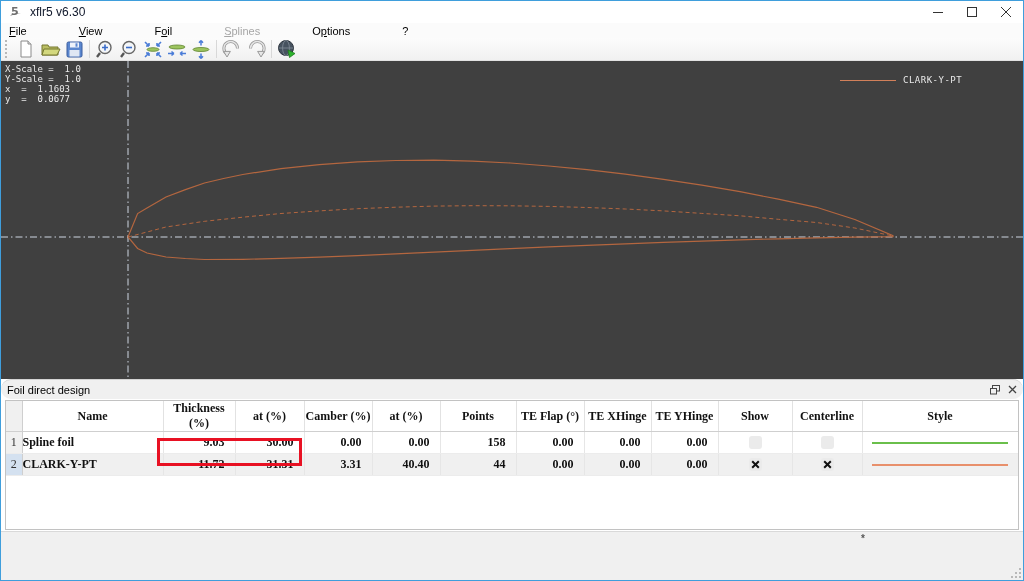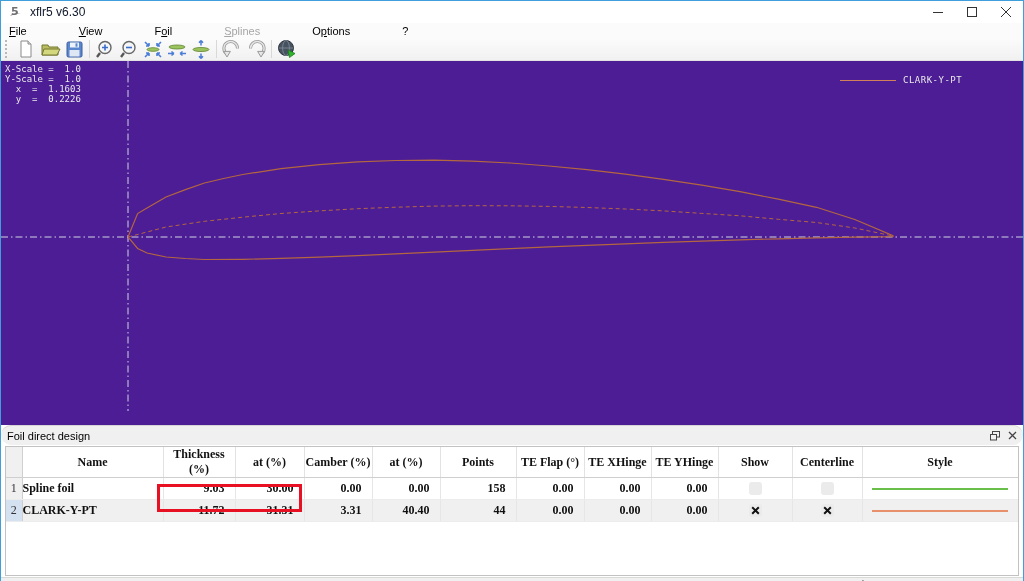--- a/index.html
+++ b/index.html
@@ -20,21 +20,21 @@
   .menu-item .mkey { text-decoration:underline; }
   .menu-item.disabled { color:#a6a6a6;text-align:center; }
 
   
   .toolbar { height:23px; background:linear-gradient(#fcfcfc,#f1f1f1); border-bottom:1px solid #e2e2e2; display:flex; align-items:center; flex:0 0 auto; }
   .tb-handle { width:4px; height:18px; border-left:2px dotted #b8b8b8; margin:0 5px 0 4px; }
   .tb-btn { width:24px; height:22px; display:flex; align-items:center; justify-content:center; }
   .tb-sep { width:1px; height:18px; background:#d8d8d8; margin:0 3px; }
 
   
-  .canvas { position:relative; height:364px; background:#4c1d95; flex:0 0 auto; overflow:hidden;text-align:right; }
+  .canvas { position:relative; height:318px; background:#404040; flex:0 0 auto; overflow:hidden; }
   .overlay-text { position:absolute; left:4px; top:3px; color:#e9e9e9; font-family:"DejaVu Sans Mono", monospace; font-size:9px; line-height:10px; white-space:pre; }
   .legend { position:absolute; left:839px; top:14px; display:flex; align-items:center; }
   .legend-line { width:56px; height:0; border-top:1px solid #d2805a; }
   .legend-label { color:#e9e9e9; font-family:"DejaVu Sans Mono", monospace; font-size:9px; margin-left:7px; letter-spacing:0.5px; }
   .canvas svg.draw { position:absolute; left:0; top:0; }
 
   
   .panel-titlebar { height:20px; background:#f0f0f0; border-top:1px solid #d4d4d4; display:flex; align-items:center; padding:0 6px; flex:0 0 auto;border-radius:10px; }
   .panel-title { font-size:11px; color:#000; }
   .panel-btns { margin-left:auto; display:flex; gap:8px; align-items:center; }
@@ -187,21 +187,21 @@
       <svg width="22" height="21" viewBox="0 0 22 21">
         <circle cx="10" cy="9" r="7.5" fill="#46525f" stroke="#2c343d" stroke-width="1"></circle>
         <ellipse cx="10" cy="9" rx="3.4" ry="7.5" fill="none" stroke="#7d8893" stroke-width="0.9"></ellipse>
         <line x1="2.5" y1="9" x2="17.5" y2="9" stroke="#7d8893" stroke-width="0.9"></line>
         <polygon points="12,11 19,14.5 13.5,18.5" fill="#2eb52e" stroke="#1c7a1c" stroke-width="0.8"></polygon>
       </svg>
     </div>
   </div>
 
   <div class="canvas">
-    <div class="overlay-text"><span>X-Scale =  1.0</span><br><span>Y-Scale =  1.0</span><br><span>x  =  1.1603</span><br><span>y  =  0.2226</span></div>
+    <div class="overlay-text"><span>X-Scale =  1.0</span><br><span>Y-Scale =  1.0</span><br><span>x  =  1.1603</span><br><span>y  =  0.0677</span></div>
 
     <svg class="draw" width="1022" height="350" viewBox="0 0 1022 350">
 
       <line x1="127" y1="0" x2="127" y2="350" stroke="#cdd5e1" stroke-width="1" stroke-dasharray="7 3 1.5 3"></line>
       <line x1="0" y1="176" x2="1022" y2="176" stroke="#cdd5e1" stroke-width="1" stroke-dasharray="7 3 1.5 3"></line>
 
       <path fill="none" stroke="#b4663f" stroke-width="1.2" d="M127,176 L136.6,152.6 L146,147 L165,136 L184.4,128.6 L203.5,122 L222.6,117.5 L241.8,113.5 L280,107.6 L318.3,103.7 L356.5,100.9 L394.8,99.5 L433,99.1 L471.3,100.2 L509.5,102 L547.8,105 L586,108.6 L624.3,113.1 L662.5,118.3 L700.8,124.2 L739,130.7 L777.3,138.2 L815.5,146.3 L853.8,158.5 L892,174.6 L892,175.6 L853.8,176.1 L815.5,176.8 L777.3,177.8 L739,178.9 L700.8,180.1 L662.5,181.4 L624.3,182.8 L586,184.3 L547.8,185.9 L509.5,187.6 L471.3,189.3 L433,191.1 L394.8,192.9 L356.5,194.6 L318.3,196.1 L280,197.4 L241.8,198.3 L203.5,198.5 L184.4,197.5 L165,196 L146,192 L136.6,187.5 Z"></path>
 
       <path fill="none" stroke="#b4663f" stroke-width="1" stroke-dasharray="4 3" d="M127,176 L165,166 L203.5,160.3 L241.8,156.2 L280,152.5 L318.3,149.9 L356.5,147.7 L394.8,146.2 L433,145.1 L471.3,144.7 L509.5,144.8 L547.8,145.4 L586,146.5 L624.3,148 L662.5,149.9 L700.8,152.4 L739,154.8 L777.3,158.3 L815.5,161.5 L853.8,167 L892,175"></path>
     </svg>

